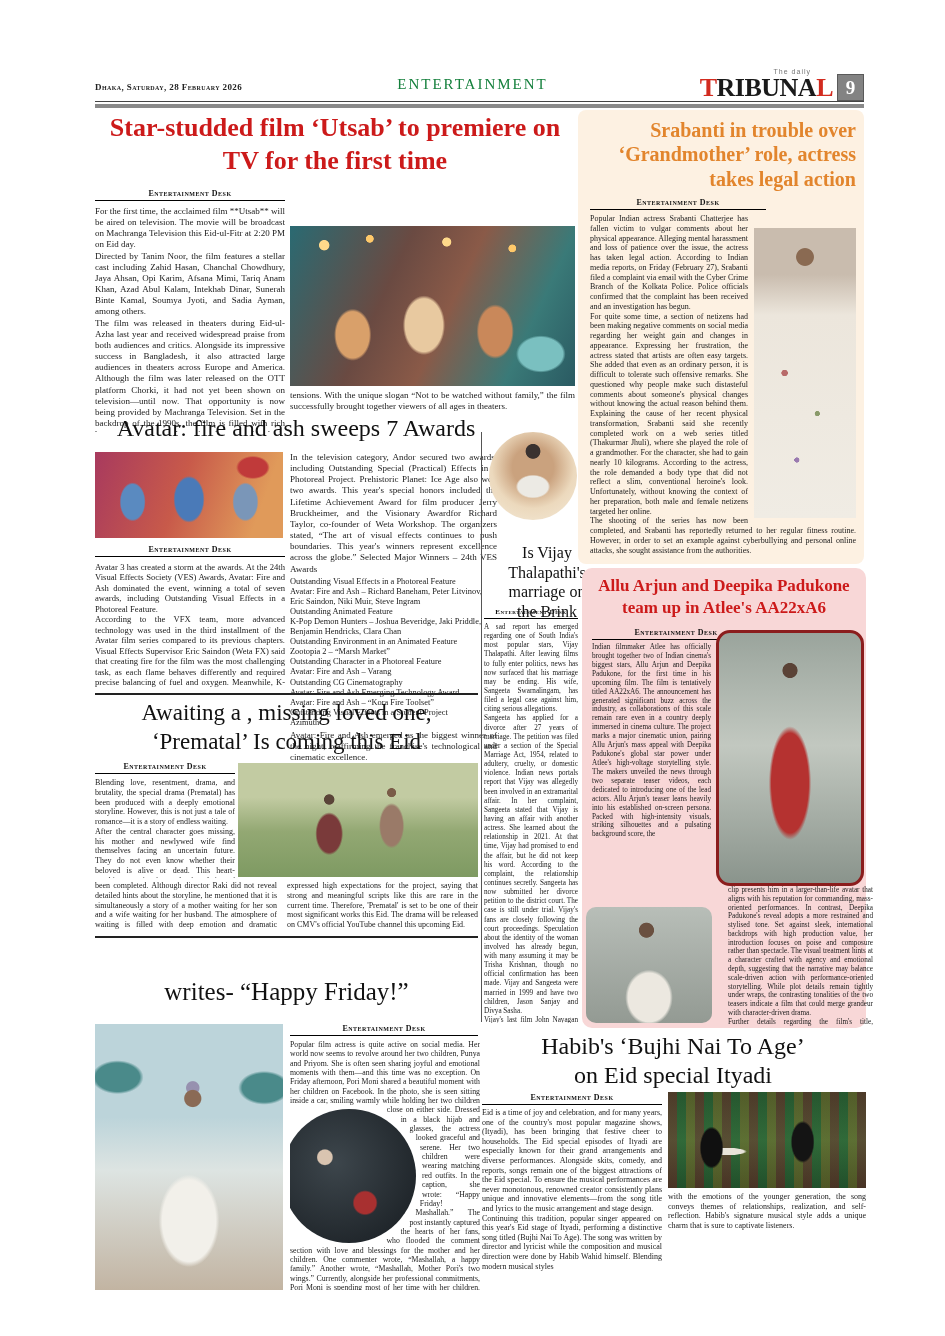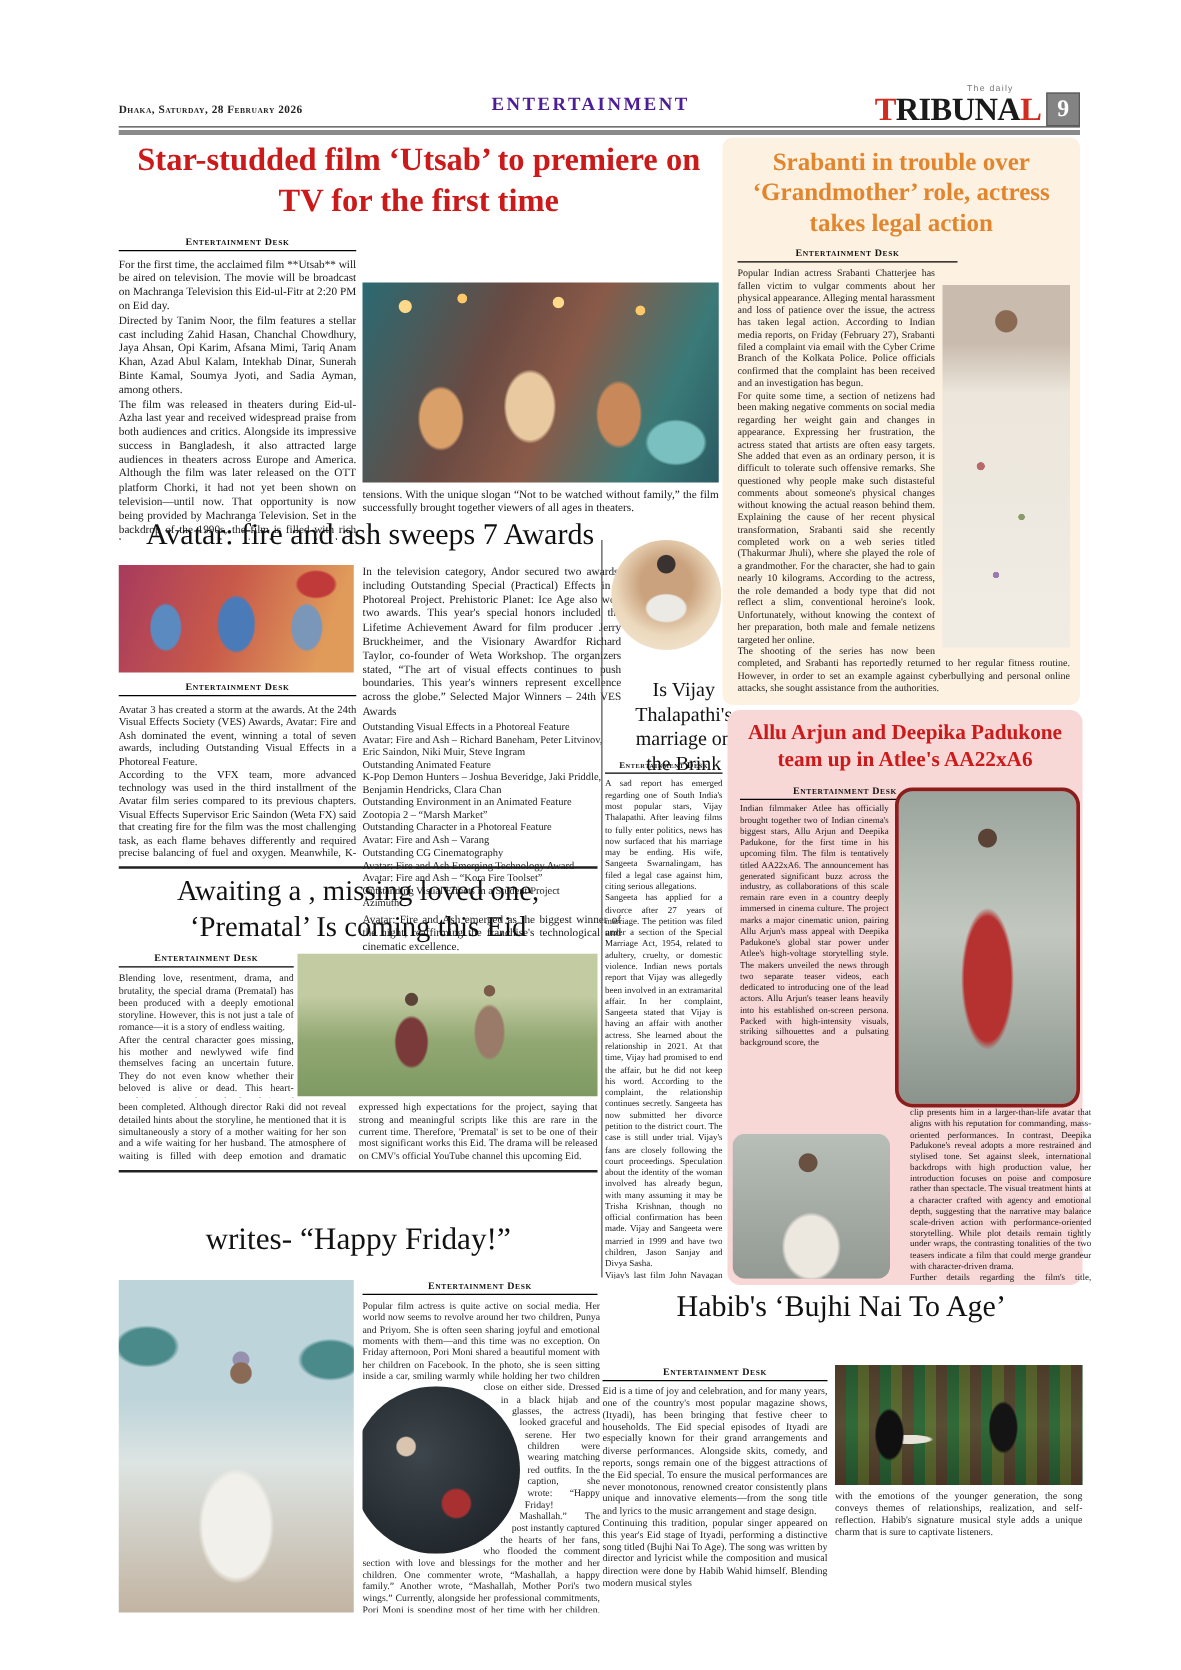--- a/index.html
+++ b/index.html
@@ -1,21 +1,21 @@
 <!DOCTYPE html>
 <html><head>
 <meta charset="utf-8">
 <style>
   html,body{margin:0;padding:0;background:#e9e9e9;}
   .page{position:relative;width:945px;height:1336px;background:#ffffff;margin:0 auto;
         font-family:"Liberation Serif","DejaVu Serif",serif;color:#1a1a1a;overflow:hidden;}
   .abs{position:absolute;}
   
   .hdr-date{left:95px;top:82px;font-size:9px;font-weight:bold;font-variant:small-caps;letter-spacing:.4px;color:#222;}
-  .hdr-section{left:300px;top:76px;width:345px;text-align:center;font-size:15px;font-weight:bold;letter-spacing:2px;color:#4c1d95;}
+  .hdr-section{left:300px;top:76px;width:345px;text-align:center;font-size:15px;font-weight:normal;letter-spacing:2px;color:#15803d;}
   .masthead{left:693px;top:68px;width:140px;text-align:right;line-height:1;}
   .masthead .daily{display:block;font-family:"Liberation Sans",sans-serif;font-size:7px;color:#777;letter-spacing:1px;padding-right:22px;}
   .masthead .word{font-size:26px;font-weight:800;letter-spacing:-.5px;color:#1a1a1a;}
   .masthead .red{color:#d22b1f;}
   .page-num{left:837px;top:74px;width:25px;height:25px;background:#838383;color:#fff;
             font-size:19px;font-weight:bold;text-align:center;line-height:25px;border:1px solid #5a5a5a;}
   .hdr-rule1{left:95px;top:101px;width:769px;height:1px;background:#444;}
   .hdr-rule2{left:95px;top:104px;width:769px;height:4px;background:#8a8a8a;}
   
   .desk{font-size:8px;font-weight:bold;font-variant:small-caps;letter-spacing:.5px;
@@ -36,21 +36,21 @@
     radial-gradient(circle 7px at 55% 10%,#ffd98a 0 60%,transparent 70%),
     radial-gradient(circle 6px at 78% 14%,#ffc96a 0 60%,transparent 70%),
     radial-gradient(ellipse 30px 42px at 22% 68%,#d9a06a 0 55%,transparent 62%),
     radial-gradient(ellipse 34px 48px at 47% 62%,#e8c9a0 0 55%,transparent 62%),
     radial-gradient(ellipse 30px 44px at 72% 66%,#c9885a 0 55%,transparent 62%),
     radial-gradient(ellipse 40px 30px at 88% 80%,#7ac0c0 0 55%,transparent 62%),
     linear-gradient(115deg,#2a6a72,#6a4a42 35%,#8a5a48 55%,#3a7a78 80%,#2a5a62);}
   .utsab-cont{left:290px;top:390px;width:285px;height:40px;}
   
   .sb-box{left:578px;top:110px;width:286px;height:454px;background:#fdf1e2;border-radius:8px;}
-  .sb-hl{left:586px;top:118px;width:270px;font-size:20px;font-weight:bold;color:#e2852d;text-align:center;line-height:1.22;}
+  .sb-hl{left:586px;top:118px;width:270px;font-size:20px;font-weight:bold;color:#e2852d;text-align:right;line-height:1.22;}
   .sb-desk{left:590px;top:198px;width:176px;}
   .sb-body{left:590px;top:214px;width:266px;height:344px;font-size:8px;line-height:1.22;}
   .sb-ph{float:right;width:102px;height:290px;margin:14px 0 3px 6px;background:
     radial-gradient(circle 13px at 50% 10%,#8a6a52 0 65%,transparent 72%),
     radial-gradient(circle 5px at 30% 50%,#b86a6a 0 60%,transparent 70%),
     radial-gradient(circle 4px at 62% 64%,#8a9a6a 0 60%,transparent 70%),
     radial-gradient(circle 4px at 42% 80%,#9a7ab0 0 60%,transparent 70%),
     linear-gradient(#c9bcae 0 16%,#ece6dc 30%,#f0ece4);}
   
   .av-hl{left:95px;top:415px;width:402px;font-size:24px;}
@@ -225,20 +225,21 @@
   <div class="abs ph po-ph"></div>
   <div class="abs desk po-desk">Entertainment Desk</div>
   <div class="abs body po-body">
     <span>Popular film actress  is quite active on social media. Her world now seems to revolve around her two children, Punya and Priyom. She is often seen sharing joyful and emotional moments with them—and this time was no exception. On Friday afternoon, Pori Moni shared a beautiful moment with her children on Facebook. In the photo, she is seen sitting inside a car, smiling warmly while holding her</span>
     <div class="po-circle ph"></div>
     <span>two children close on either side. Dressed in a black hijab and glasses, the actress looked graceful and serene. Her two children were wearing matching red outfits. In the caption, she wrote: “Happy Friday! Mashallah.” The post instantly captured the hearts of her fans, who flooded the comment section with love and blessings for the mother and her children. One commenter wrote, “Mashallah, a happy family.” Another wrote, “Mashallah, Mother Pori's two wings.” Currently, alongside her professional commitments, Pori Moni is spending most of her time with her children. Following her separation from actor, she has been raising her two children as a single mother. Motherhood has now become one of her greatest responsibilities. Meanwhile, her film (Dodor Golpo) is set to be released this upcoming Eid. Through this movie, the actress will return to the big screen after a long break.</span>
   </div>
 
   <h2 class="abs hl hb-hl" style="margin:0;">
     <span>Habib's ‘Bujhi Nai To Age’</span><br>
+    <span>on Eid special Ityadi</span>
   </h2>
   <div class="abs desk hb-desk">Entertainment Desk</div>
   <div class="abs body pre hb-col1">Eid is a time of joy and celebration, and for many years, one of the country's most popular magazine shows,  (Ityadi), has been bringing that festive cheer to households. The Eid special episodes of Ityadi are especially known for their grand arrangements and diverse performances. Alongside skits, comedy, and reports, songs remain one of the biggest attractions of the Eid special. To ensure the musical performances are never monotonous, renowned creator  consistently plans unique and innovative elements—from the song title and lyrics to the music arrangement and stage design.
 Continuing this tradition, popular singer  appeared on this year's Eid stage of Ityadi, performing a distinctive song titled (Bujhi Nai To Age). The song was written by director and lyricist  while the composition and musical direction were done by Habib Wahid himself. Blending modern musical styles</div>
   <div class="abs ph hb-ph"></div>
   <div class="abs body hb-col2">with the emotions of the younger generation, the song conveys themes of relationships, realization, and self-reflection. Habib's signature musical style adds a unique charm that is sure to captivate listeners.</div>
 
 </div>
 
 </body></html>

